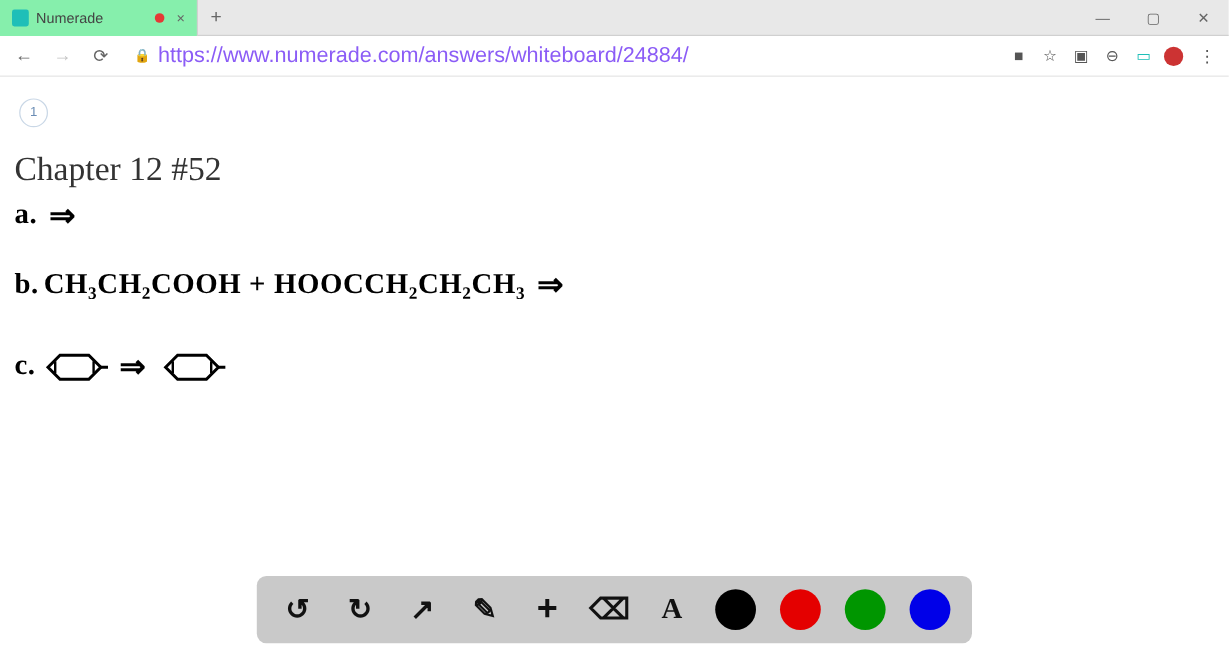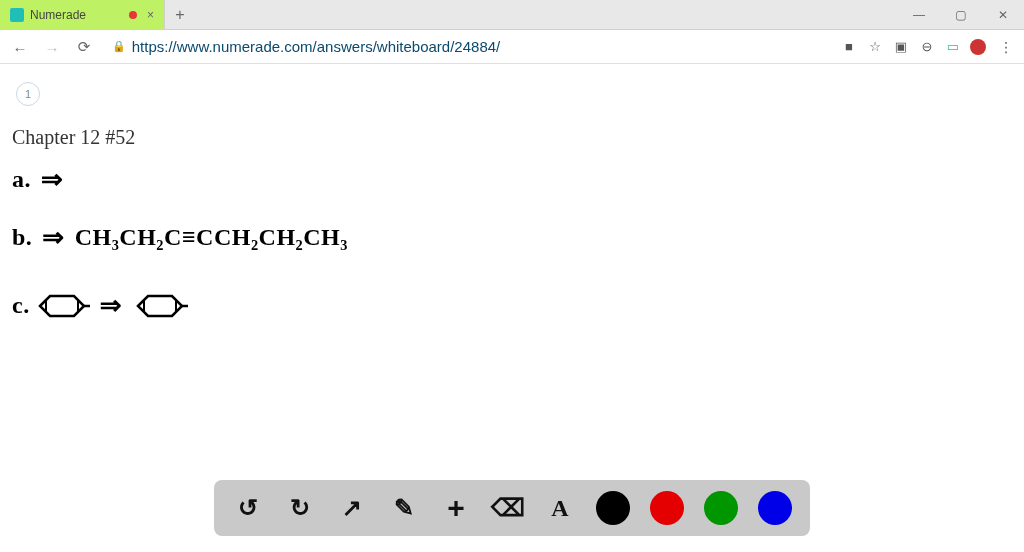--- a/index.html
+++ b/index.html
@@ -1,41 +1,41 @@
 <!DOCTYPE html>
 <html><head>
 <meta charset="utf-8">
 <style>
   * { box-sizing: border-box; margin: 0; padding: 0; }
   body { font-family: "Segoe UI", Arial, sans-serif; background: #fff; width: 1024px; height: 552px; overflow: hidden; position: relative; }
   
   .titlebar { height: 30px; background: #e8e8e8; display: flex; align-items: center; border-bottom: 1px solid #d0d0d0; }
-  .tab { height: 30px; background: #bef264; border-right: 1px solid #d0d0d0; display: flex; align-items: center; padding: 0 10px; gap: 6px; min-width: 165px; }
+  .tab { height: 30px; background: #86efac; border-right: 1px solid #d0d0d0; display: flex; align-items: center; padding: 0 10px; gap: 6px; min-width: 165px; }
   .tab .favicon { width: 14px; height: 14px; background: #1fbfb8; border-radius: 2px; }
   .tab .title { font-size: 12px; color: #444; flex: 1; }
   .tab .rec-dot { width: 8px; height: 8px; border-radius: 50%; background: #e53935; }
   .tab .close { font-size: 12px; color: #666; cursor: pointer; margin-left: 4px; }
   .new-tab { width: 30px; display: flex; align-items: center; justify-content: center; color: #666; font-size: 16px; cursor: pointer; }
   .win-controls { margin-left: auto; display: flex; gap: 0; }
   .win-btn { width: 42px; height: 30px; display: flex; align-items: center; justify-content: center; color: #666; font-size: 12px; cursor: pointer; }
   
   .addrbar { height: 34px; background: #fff; border-bottom: 1px solid #e0e0e0; display: flex; align-items: center; padding: 0 6px; gap: 4px; }
   .nav-btn { width: 28px; height: 28px; display: flex; align-items: center; justify-content: center; color: #666; font-size: 15px; cursor: pointer; border-radius: 50%; }
   .url-box { flex: 1; height: 26px; display: flex; align-items: center; gap: 6px; padding: 0 10px; }
   .lock { color: #555; font-size: 11px; }
-  .url-text { font-size: 15px; color: #0c4a6e; }
+  .url-text { font-size: 18px; color: #8b5cf6; }
   .ext-icons { display: flex; gap: 8px; align-items: center; margin-right: 4px; }
   .ext-icon { width: 18px; height: 18px; display: flex; align-items: center; justify-content: center; font-size: 13px; color: #555; cursor: pointer; }
   .ext-red { width: 16px; height: 16px; border-radius: 50%; background: #cc3333; }
   .menu-dots { width: 24px; height: 28px; display: flex; align-items: center; justify-content: center; color: #555; cursor: pointer; font-size: 14px; }
   
   .content { position: relative; background: #fff; height: calc(552px - 64px); }
   .page-indicator { position: absolute; top: 18px; left: 16px; width: 24px; height: 24px; border: 1px solid #c9d7e6; border-radius: 50%; display: flex; align-items: center; justify-content: center; font-size: 11px; color: #6b8db5; }
   
-  .heading { position: absolute; top: 62px; left: 12px; font-family: "Times New Roman", serif; font-size: 20px; color: #333; }
+  .heading { position: absolute; top: 62px; left: 12px; font-family: "Times New Roman", serif; font-size: 28px; color: #333; }
   
   .chem-line { position: absolute; left: 12px; font-family: "Comic Sans MS", "Segoe Script", cursive; font-size: 24px; font-weight: 700; letter-spacing: 0.5px; color: #000; display: flex; align-items: center; gap: 4px; white-space: nowrap; }
   .line-a { top: 100px; }
   .line-b { top: 158px; }
   .line-c { top: 226px; }
   .arrow { font-size: 26px; margin: 0 6px; }
   .benz { display: inline-block; width: 56px; height: 26px; vertical-align: middle; }
   
   .toolbar { position: absolute; bottom: 16px; left: 50%; transform: translateX(-50%); height: 56px; background: #c9c9c9; border-radius: 8px; display: flex; align-items: center; padding: 0 18px; gap: 20px; }
   .tool-btn { width: 32px; height: 32px; display: flex; align-items: center; justify-content: center; font-size: 24px; color: #111; cursor: pointer; font-weight: bold; }
@@ -86,22 +86,22 @@
   <div class="page-indicator">1</div>
   <div class="heading">Chapter 12 #52</div>
 
   <div class="chem-line line-a">
     <span>a.</span>
     <span class="arrow">⇒</span>
   </div>
 
   <div class="chem-line line-b">
     <span>b.</span>
+    <span>CH₃CH₂COOH + HOOCCH₂CH₂CH₃</span>
     <span class="arrow">⇒</span>
-    <span>CH₃CH₂C≡CCH₂CH₂CH₃</span>
   </div>
 
   <div class="chem-line line-c">
     <span>c.</span>
     <svg class="benz" viewBox="0 0 56 26">
         <polygon points="6,13 16,3 40,3 50,13 40,23 16,23" fill="none" stroke="#000" stroke-width="2.5"></polygon>
         <line x1="12" y1="8" x2="12" y2="18" stroke="#000" stroke-width="2"></line>
         <line x1="44" y1="8" x2="44" y2="18" stroke="#000" stroke-width="2"></line>
         <line x1="50" y1="13" x2="56" y2="13" stroke="#000" stroke-width="2.5"></line>
       </svg>

